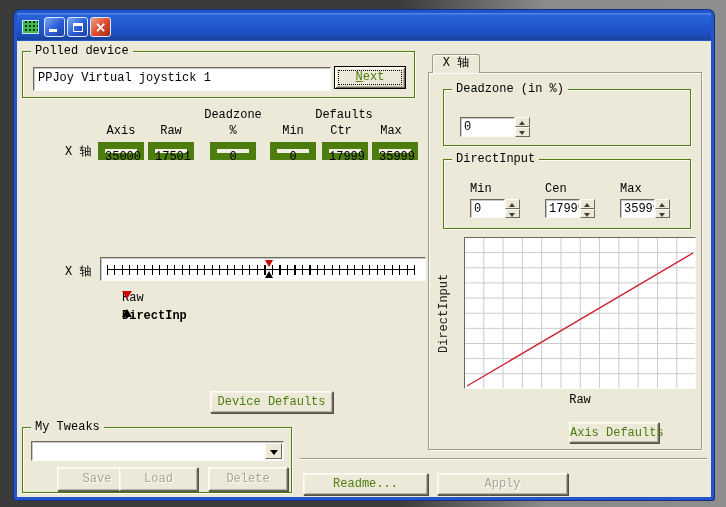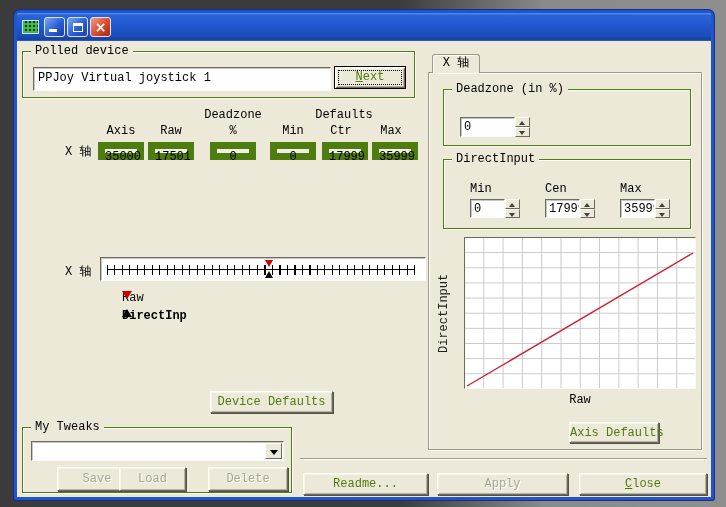--- a/index.html
+++ b/index.html
@@ -206,21 +206,21 @@
 
     <button class="btn3d" style="left:193px;top:350px;width:123px;height:22px;">Device Defaults</button>
 
     <div class="groupbox tweaks-group">
       <span class="gb-label">My Tweaks</span>
       <div class="sunken combo">
         <span class="combo-value"></span>
         <span class="combo-btn"></span>
       </div>
       <button class="btn3d disabled" style="left:6px;top:39px;width:80px;height:24px;margin-left:28px;">Save</button>
-      <button class="btn3d disabled" style="left:96px;top:39px;width:67px;height:24px;">Load</button>
+      <button class="btn3d disabled" style="left:96px;top:39px;width:79px;height:24px;">Load</button>
       <button class="btn3d disabled" style="left:185px;top:39px;width:80px;height:24px;">Delete</button>
     </div>
 
     <div class="tab">X 轴</div>
     <div class="tabpage">
 
       <div class="groupbox" style="left:14px;top:16px;width:248px;height:57px;">
         <span class="gb-label">Deadzone (in %)</span>
         <div class="spin" style="left:16px;top:27px;width:70px;">
           <span class="spin-text">0</span>
@@ -266,16 +266,15 @@
         </svg>
       </div>
       <div class="plot-xlabel">Raw</div>
 
       <button class="btn3d" style="left:140px;top:349px;width:90px;height:21px;">Axis Defaults</button>
     </div>
 
     <div class="separator"></div>
     <button class="btn3d" style="left:286px;top:432px;width:125px;height:22px;">Readme...</button>
     <button class="btn3d disabled" style="left:420px;top:432px;width:131px;height:22px;">Apply</button>
-    <button class="btn3d" style="left:562px;top:432px;width:128px;height:22px;"><u>C</u>lose</button>
 
   </div>
 </div>
 
 </body></html>

